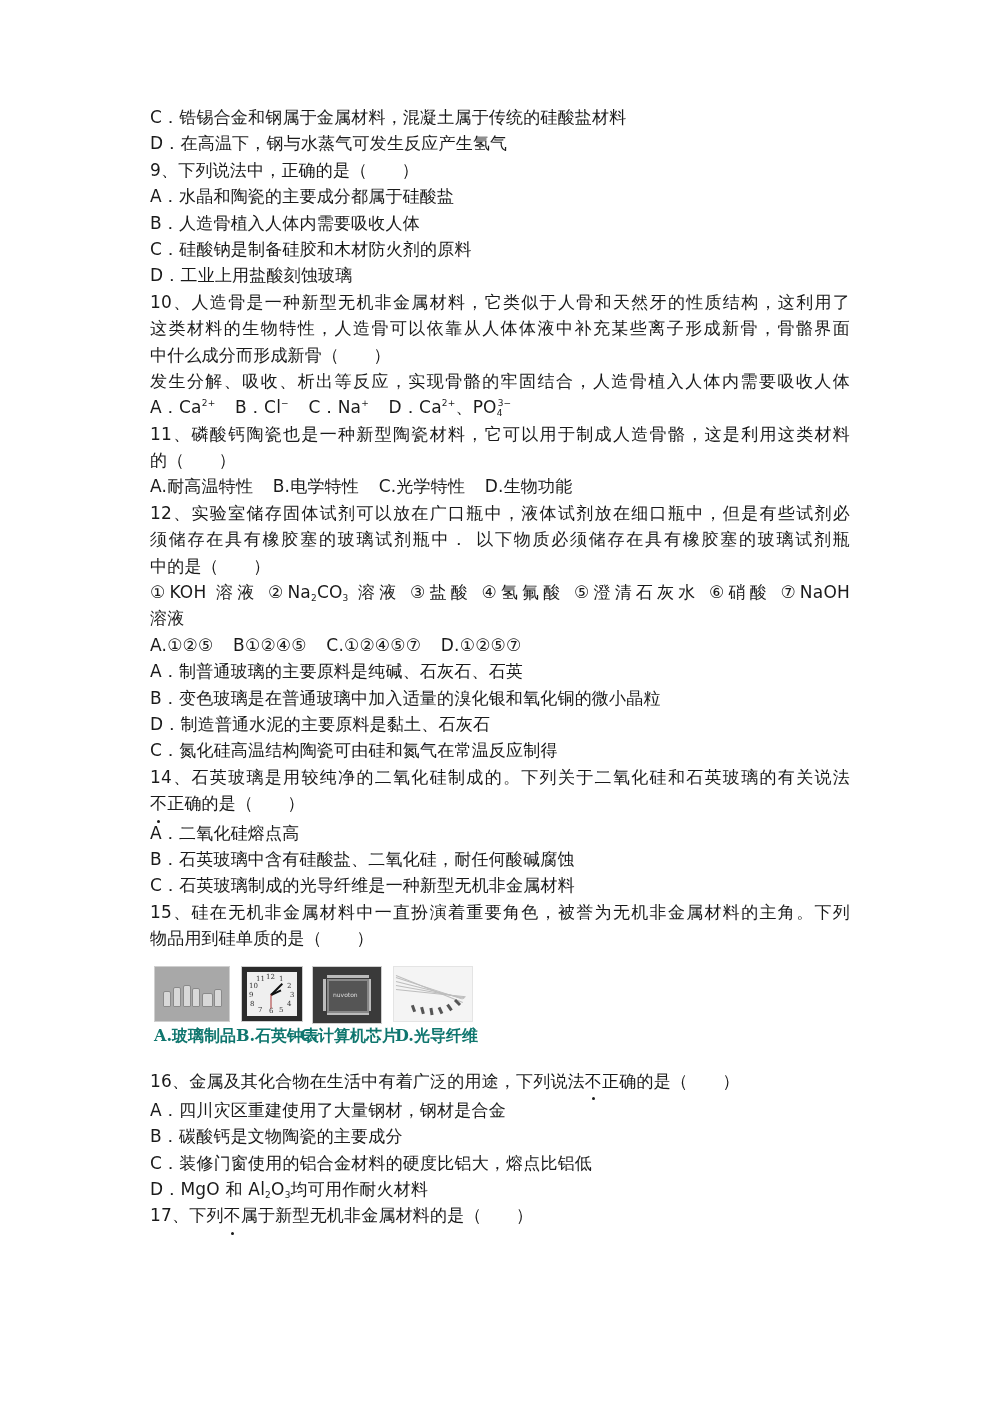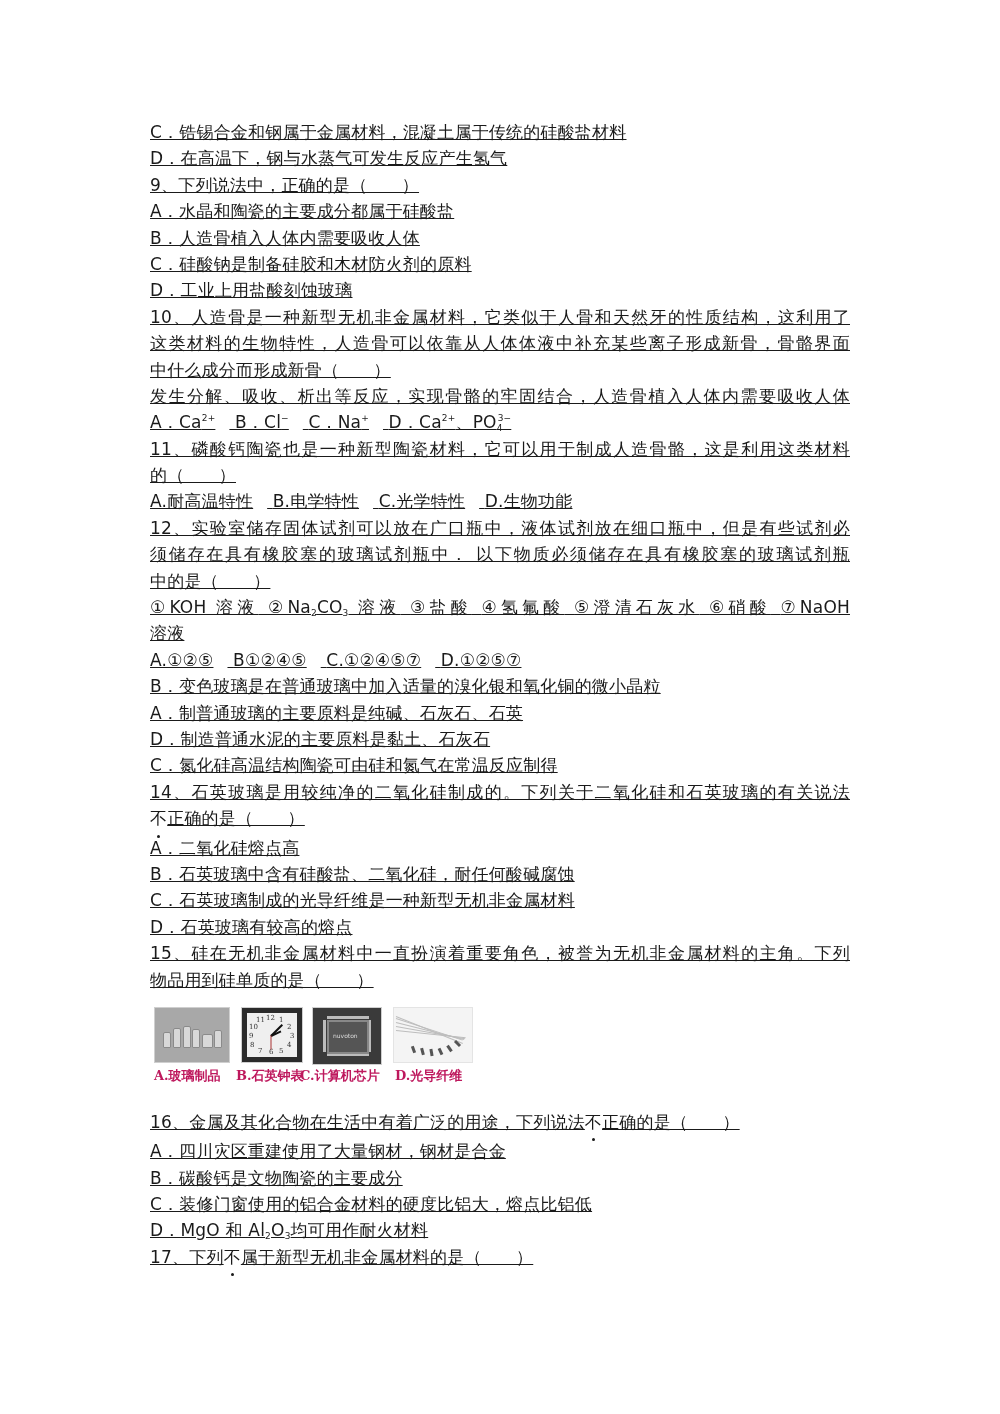--- a/index.html
+++ b/index.html
@@ -1,31 +1,31 @@
 <!DOCTYPE html>
 <html><head>
   <meta charset="utf-8">
   <style>
     html, body { margin: 0; padding: 0; background: #ffffff; }
     body { width: 1000px; height: 1414px; position: relative; overflow: hidden;
       font-family: "DejaVu Sans", "Liberation Sans", sans-serif; color: #1a1a1a; }
-    .page { position: absolute; left: 150px; top: 119px; width: 700px; text-decoration: underline; }
+    .page { position: absolute; left: 150px; top: 104px; width: 700px; }
     .line { font-size: 17px; line-height: 26.4px; height: 26.4px; white-space: nowrap; letter-spacing: 0.2px; }
     .line.justify { text-align: justify; text-align-last: justify; white-space: normal; overflow: hidden; }
     .gap-after { margin-bottom: 3px; }
     sup, sub { font-size: 9px; line-height: 0; }
     sup { vertical-align: 7px; }
     sub { vertical-align: -3px; }
     .dot { position: relative; display: inline-block; }
     .dot::after { content: ""; position: absolute; left: 50%; bottom: -6px; width: 3px; height: 3px; margin-left: -1.5px; background: #1a1a1a; border-radius: 50%; }
     .sp { display: inline-block; width: 14px; }
     .images { position: relative; height: 90px; margin-top: 14px; margin-bottom: 12px; }
     .img-item { position: absolute; top: 0; }
     .img-box { border: 1px solid #cfcfcf; overflow: hidden; position: relative; }
-    .img-cap { font-family: "DejaVu Serif", "Liberation Serif", serif; font-weight: bold; font-size: 13px; position: absolute; top: 60px; white-space: nowrap; color: #be185d; }
+    .img-cap { font-family: "DejaVu Serif", "Liberation Serif", serif; font-weight: bold; font-size: 16px; position: absolute; top: 60px; white-space: nowrap; color: #0f766e; }
     
     .glass { width: 74px; height: 54px; background: #a8a8a8; }
     .bottle { position: absolute; bottom: 14px; width: 6px; background: #d8d8d8; border: 1px solid #8a8a8a; border-radius: 2px 2px 1px 1px; }
     
     .clock-frame { width: 60px; height: 54px; background: #2b2b2b; }
     .clock-face { position: absolute; left: 5px; top: 5px; width: 50px; height: 44px; background: #efefef; }
     .clock-hand { position: absolute; background: #111; transform-origin: left center; height: 2px; }
     .clock-num { position: absolute; font-size: 7px; color: #333; font-family: "DejaVu Serif", serif; }
     
     .chip-board { width: 68px; height: 56px; background: #3a3a3a; }
@@ -83,31 +83,30 @@
     <span>⑦NaOH</span>
   </div>
   <div class="line">溶液</div>
   <div class="line">
     <span>A.①②⑤</span><span class="sp"></span>
     <span>B①②④⑤</span><span class="sp"></span>
     <span>C.①②④⑤⑦</span><span class="sp"></span>
     <span>D.①②⑤⑦</span>
   </div>
 
+  <div class="line">A．制普通玻璃的主要原料是纯碱、石灰石、石英</div>
   <div class="line">B．变色玻璃是在普通玻璃中加入适量的溴化银和氧化铜的微小晶粒</div>
-  <div class="line">A．制普通玻璃的主要原料是纯碱、石灰石、石英</div>
   <div class="line">D．制造普通水泥的主要原料是黏土、石灰石</div>
   <div class="line">C．氮化硅高温结构陶瓷可由硅和氮气在常温反应制得</div>
 
   <div class="line justify">14、石英玻璃是用较纯净的二氧化硅制成的。下列关于二氧化硅和石英玻璃的有关说法</div>
   <div class="line gap-after"><span class="dot">不</span><span>正确的是（　　）</span></div>
   <div class="line">A．二氧化硅熔点高</div>
   <div class="line">B．石英玻璃中含有硅酸盐、二氧化硅，耐任何酸碱腐蚀</div>
   <div class="line">C．石英玻璃制成的光导纤维是一种新型无机非金属材料</div>
-  <div class="line">D．石英玻璃有较高的熔点</div>
 
   <div class="line justify">15、硅在无机非金属材料中一直扮演着重要角色，被誉为无机非金属材料的主角。下列</div>
   <div class="line">物品用到硅单质的是（　　）</div>
 
   <div class="images">
 
     <div class="img-item" style="left:4px;">
       <div class="img-box glass">
         <div class="bottle" style="left:8px;height:14px;"></div>
         <div class="bottle" style="left:18px;height:18px;"></div>

